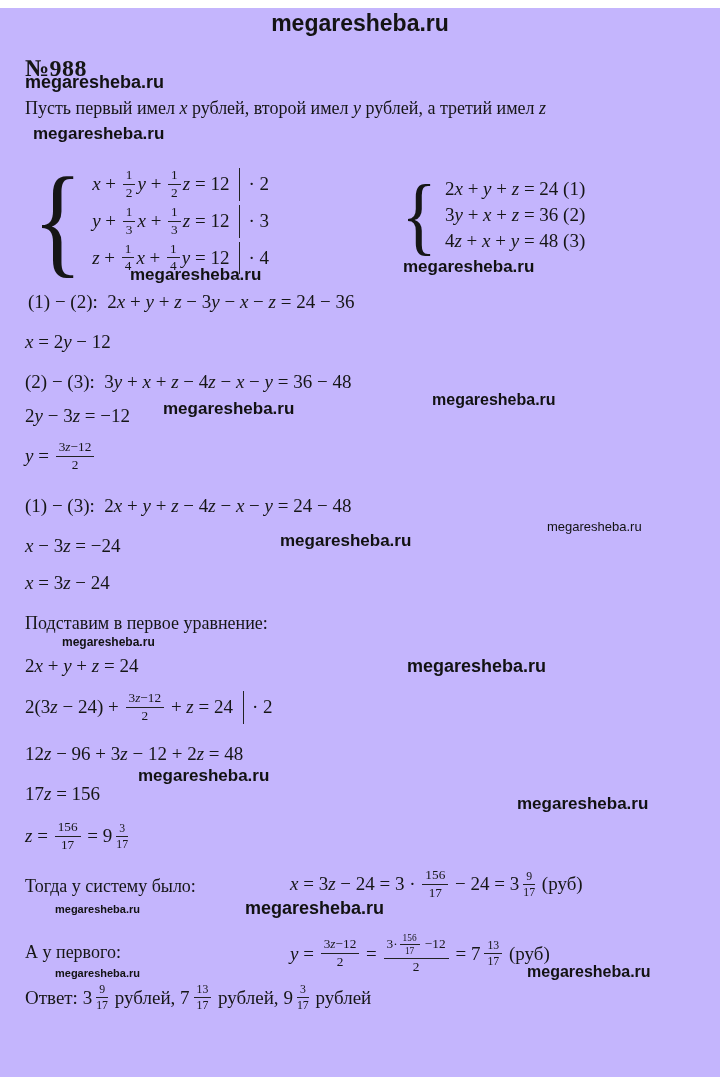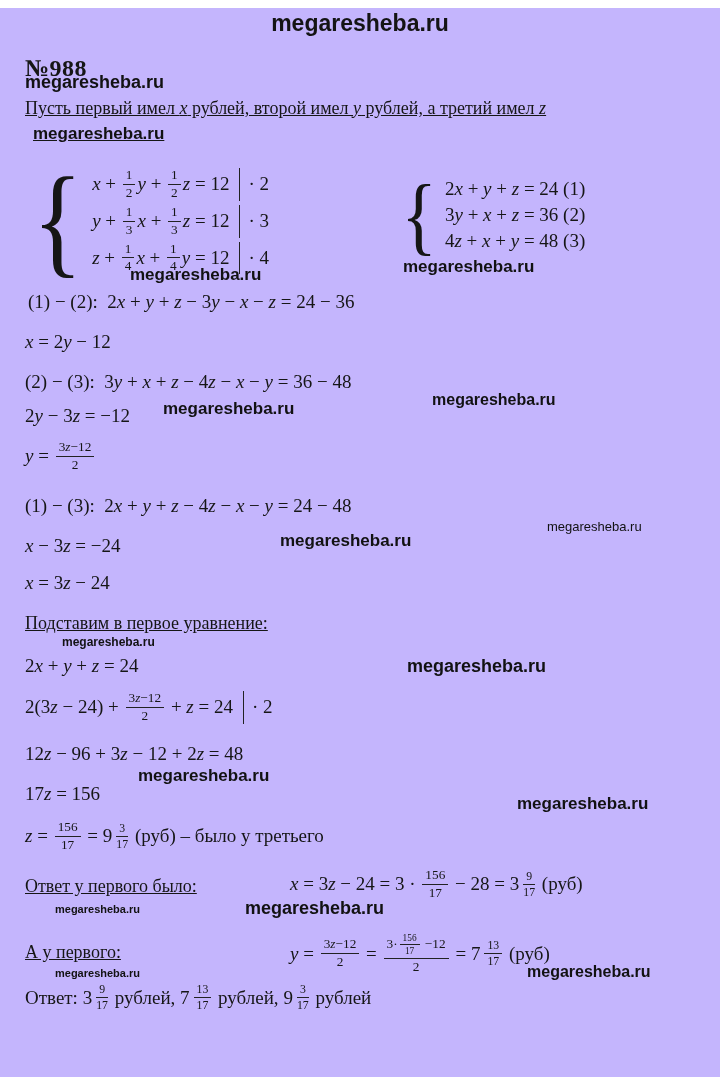--- a/index.html
+++ b/index.html
@@ -1,19 +1,19 @@
 <!DOCTYPE html>
 <html><head>
 <meta charset="utf-8">
 <style>
   html,body{margin:0;padding:0;background:#ffffff;}
   #page{position:relative;width:720px;height:1077px;margin:8px auto;background:#c4b5fd;color:#161616;
         overflow:hidden;font-family:"Liberation Serif","DejaVu Serif",serif;}
   .line{position:absolute;display:flex;align-items:center;white-space:pre;font-size:19px;color:#161616;}
-  .line.para{font-size:18px;text-decoration:underline;}
+  .line.para{font-size:18px;}
   .line.num{font-weight:bold;font-size:24px;letter-spacing:0.5px;}
   .t i{font-style:italic;}
   .fr{display:inline-flex;flex-direction:column;align-items:center;text-align:center;
       font-size:0.7em;line-height:1.12;margin:0 2px;vertical-align:middle;}
   .fn{border-bottom:1.2px solid #222;padding:0 3px 1px;display:inline-flex;align-items:center;white-space:pre;}
   .fd{padding-top:1px;}
   .mx{display:inline-flex;align-items:center;}
   .mx>.mw{margin-right:2px;}
   .mx .fr{font-size:0.62em;}
   .bar{align-self:stretch;display:inline-flex;align-items:center;border-left:1.5px solid #222;
@@ -46,23 +46,23 @@
       <div class="line" style="left: 25px; top: 397px;"><span class="t">2<i>y</i> − 3<i>z</i> = −12</span></div>
       <div class="line" style="left: 25px; top: 432px;"><span class="t"><i>y</i> = </span><span class="fr"><span class="fn">3<i>z</i>−12</span><span class="fd">2</span></span></div>
       <div class="line" style="left: 25px; top: 487px;"><span class="t">(1) − (3):  2<i>x</i> + <i>y</i> + <i>z</i> − 4<i>z</i> − <i>x</i> − <i>y</i> = 24 − 48</span></div>
       <div class="line" style="left: 25px; top: 527px;"><span class="t"><i>x</i> − 3<i>z</i> = −24</span></div>
       <div class="line" style="left: 25px; top: 564px;"><span class="t"><i>x</i> = 3<i>z</i> − 24</span></div>
       <div class="line para" style="left: 25px; top: 605px; justify-content: flex-end;"><span class="t">Подставим в первое уравнение:</span></div>
       <div class="line" style="left: 25px; top: 647px;"><span class="t">2<i>x</i> + <i>y</i> + <i>z</i> = 24</span></div>
       <div class="line" style="left: 25px; top: 683px;"><span class="t">2(3<i>z</i> − 24) + </span><span class="fr"><span class="fn">3<i>z</i>−12</span><span class="fd">2</span></span><span class="t"> + <i>z</i> = 24</span><span class="bar">· 2</span></div>
       <div class="line" style="left: 25px; top: 735px;"><span class="t">12<i>z</i> − 96 + 3<i>z</i> − 12 + 2<i>z</i> = 48</span></div>
       <div class="line" style="left: 25px; top: 775px;"><span class="t">17<i>z</i> = 156</span></div>
-      <div class="line" style="left: 25px; top: 812px;"><span class="t"><i>z</i> = </span><span class="fr"><span class="fn">156</span><span class="fd">17</span></span><span class="t"> = </span><span class="mx"><span class="mw">9</span><span class="fr"><span class="fn">3</span><span class="fd">17</span></span></span><span class="t"> (руб) – было у третьего</span></div>
-      <div class="line para" style="left: 25px; top: 868px;"><span class="t">Ответ у первого было:</span></div>
-      <div class="line" style="left: 290px; top: 860px;"><span class="t"><i>x</i> = 3<i>z</i> − 24 = 3 · </span><span class="fr"><span class="fn">156</span><span class="fd">17</span></span><span class="t"> − 28 = </span><span class="mx"><span class="mw">3</span><span class="fr"><span class="fn">9</span><span class="fd">17</span></span></span><span class="t"> (руб)</span></div>
+      <div class="line" style="left: 25px; top: 812px;"><span class="t"><i>z</i> = </span><span class="fr"><span class="fn">156</span><span class="fd">17</span></span><span class="t"> = </span><span class="mx"><span class="mw">9</span><span class="fr"><span class="fn">3</span><span class="fd">17</span></span></span></div>
+      <div class="line para" style="left: 25px; top: 868px;"><span class="t">Тогда у систему было:</span></div>
+      <div class="line" style="left: 290px; top: 860px;"><span class="t"><i>x</i> = 3<i>z</i> − 24 = 3 · </span><span class="fr"><span class="fn">156</span><span class="fd">17</span></span><span class="t"> − 24 = </span><span class="mx"><span class="mw">3</span><span class="fr"><span class="fn">9</span><span class="fd">17</span></span></span><span class="t"> (руб)</span></div>
       <div class="line para" style="left: 25px; top: 934px;"><span class="t">А у первого:</span></div>
       <div class="line" style="left: 290px; top: 925px;"><span class="t"><i>y</i> = </span><span class="fr"><span class="fn">3<i>z</i>−12</span><span class="fd">2</span></span><span class="t"> = </span><span class="fr"><span class="fn"><span class="t">3·</span><span class="fr"><span class="fn">156</span><span class="fd">17</span></span><span class="t"> −12</span></span><span class="fd">2</span></span><span class="t"> = </span><span class="mx"><span class="mw">7</span><span class="fr"><span class="fn">13</span><span class="fd">17</span></span></span><span class="t"> (руб)</span></div>
       <div class="line" style="left: 25px; top: 975px;"><span class="t">Ответ: </span><span class="mx"><span class="mw">3</span><span class="fr"><span class="fn">9</span><span class="fd">17</span></span></span><span class="t"> рублей, </span><span class="mx"><span class="mw">7</span><span class="fr"><span class="fn">13</span><span class="fd">17</span></span></span><span class="t"> рублей, </span><span class="mx"><span class="mw">9</span><span class="fr"><span class="fn">3</span><span class="fd">17</span></span></span><span class="t"> рублей</span></div>
     </div>
   <div id="watermarks">
       <span class="wm" style="left: 25px; top: 64px; font-size: 18px;">megaresheba.ru</span>
       <span class="wm" style="left: 130px; top: 257px; font-size: 17px;">megaresheba.ru</span>
       <span class="wm" style="left: 403px; top: 249px; font-size: 17px;">megaresheba.ru</span>
       <span class="wm" style="left: 163px; top: 391px; font-size: 17px;">megaresheba.ru</span>
       <span class="wm" style="left: 432px; top: 383px; font-size: 16px;">megaresheba.ru</span>

